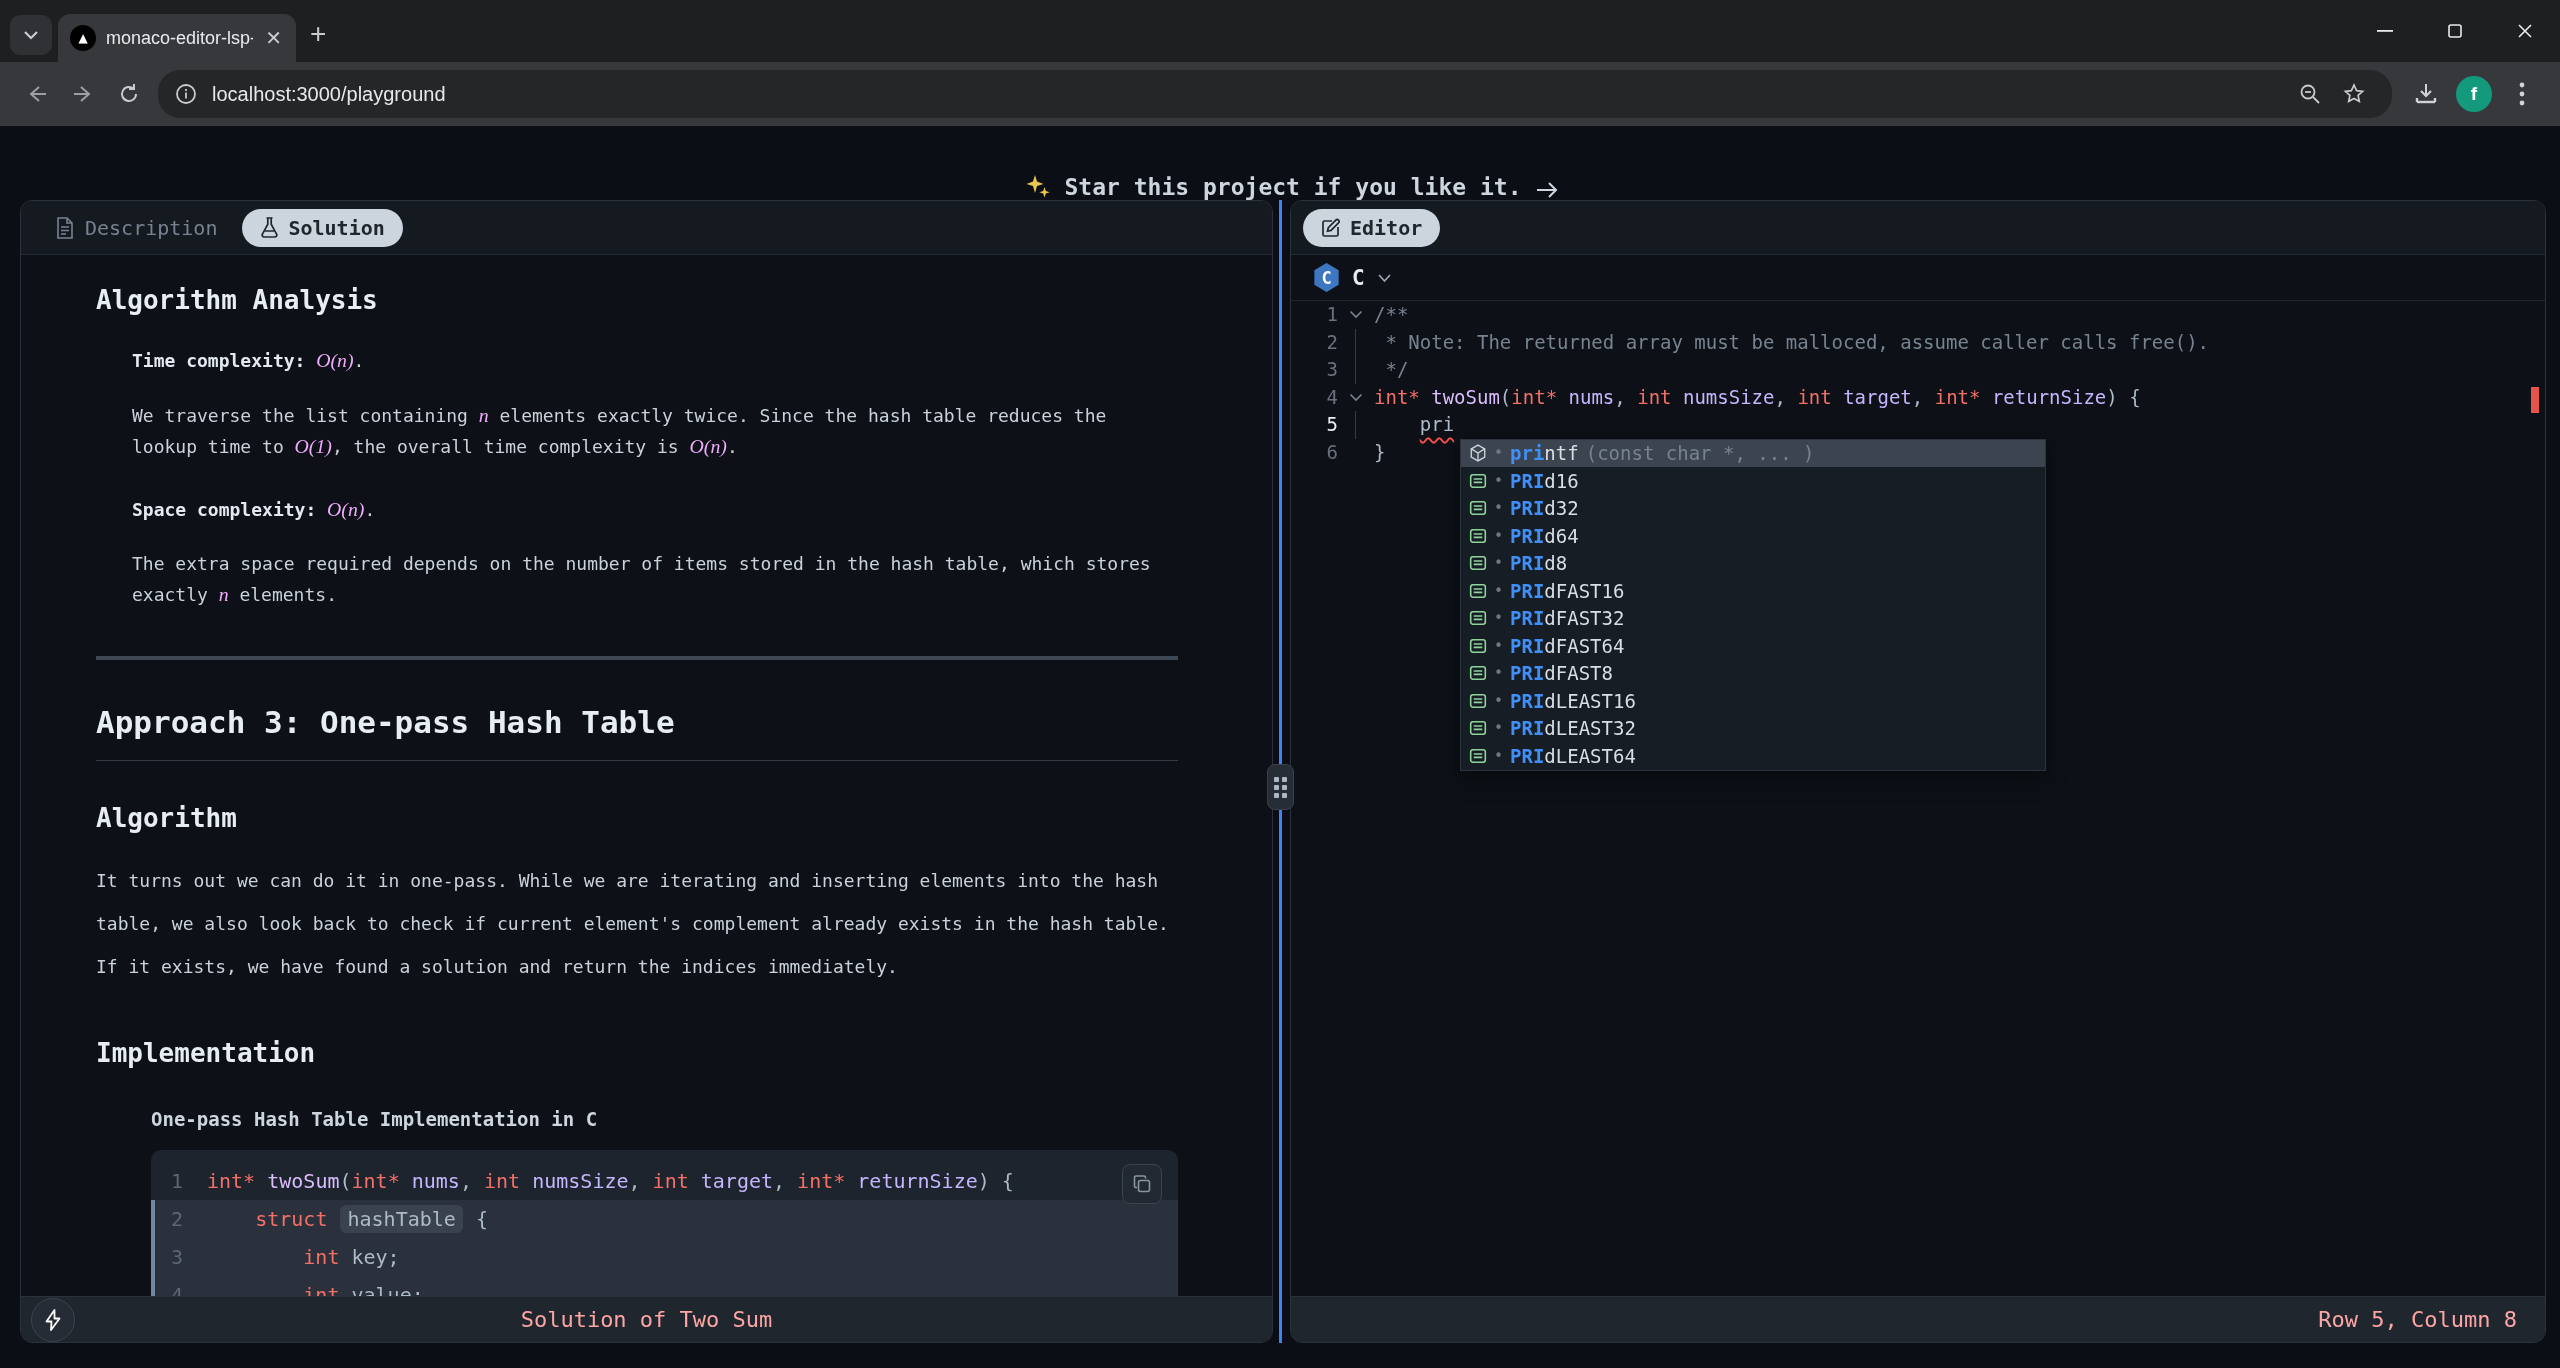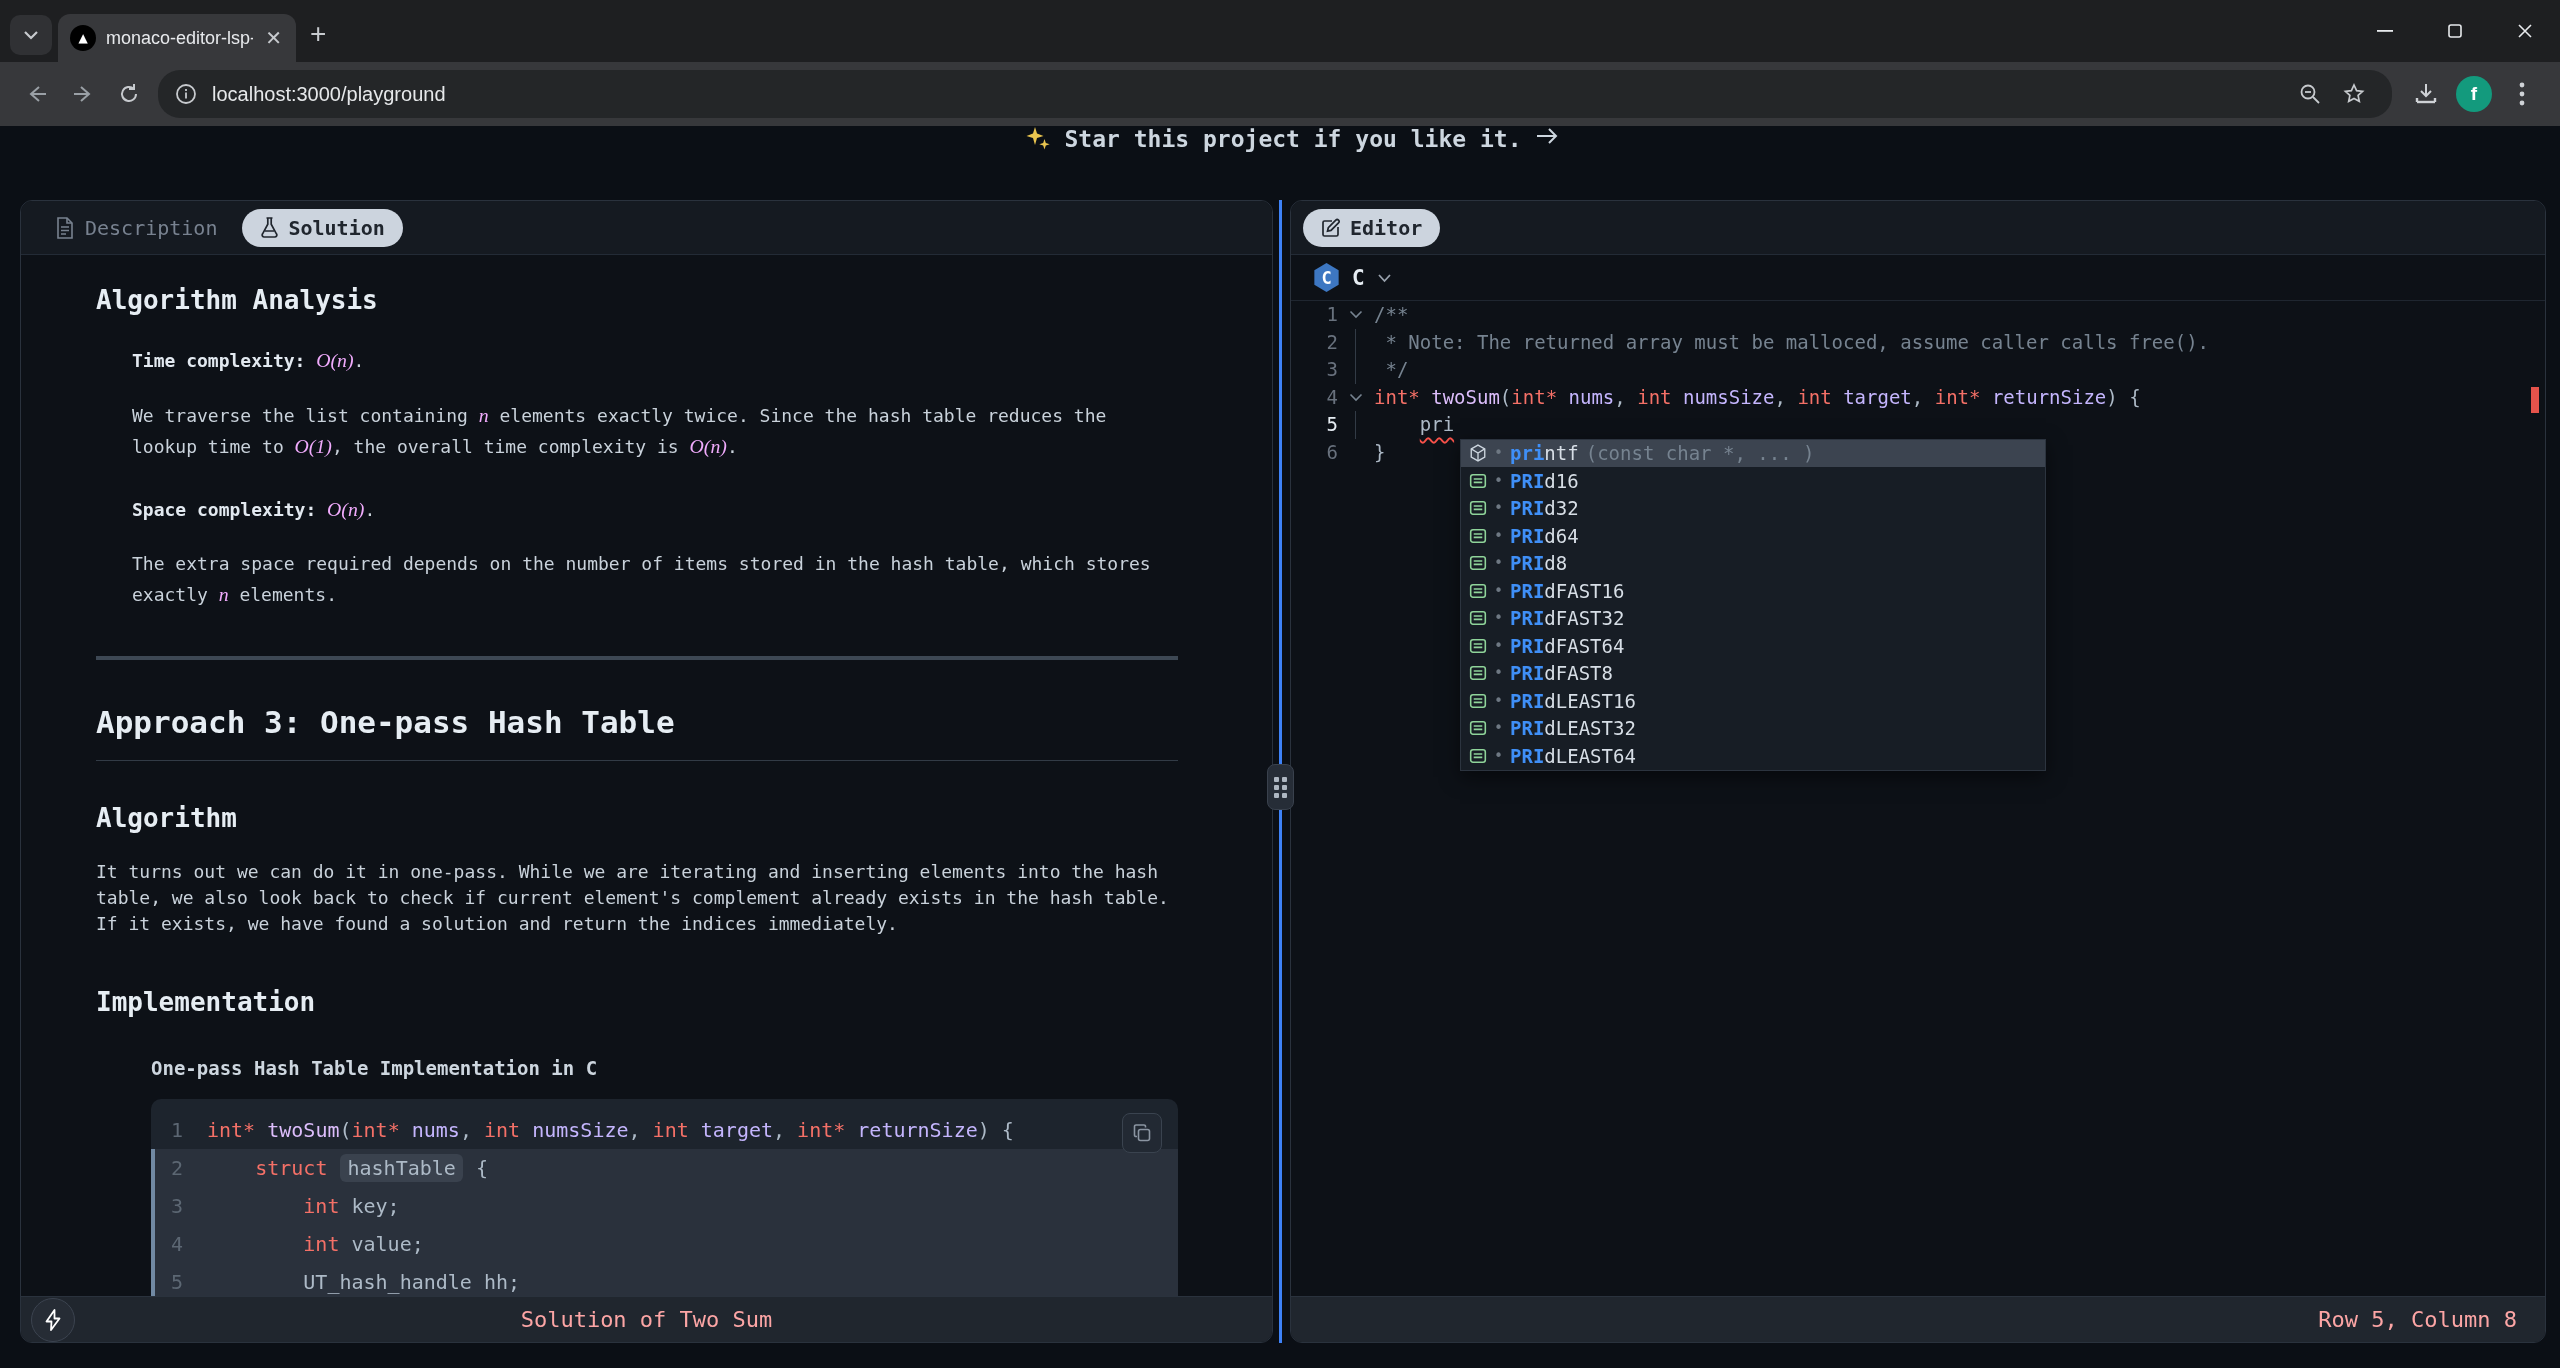--- a/index.html
+++ b/index.html
@@ -19,41 +19,41 @@
   .toolbar { height:64px; background:#37383b; display:flex; align-items:center; padding:0 14px; }
   .navbtn { width:46px; height:46px; display:flex; align-items:center; justify-content:center; }
   .urlpill { flex:1; height:48px; margin:0 10px 0 6px; background:#242628; border-radius:22px; display:flex; align-items:center; padding:0 16px; }
   .urltext { color:#e6e8ea; font-size:20px; font-family:"Liberation Sans",sans-serif; margin-left:14px; flex:1; }
   .pill-ic { width:44px; height:44px; display:flex; align-items:center; justify-content:center; }
   .tb-ic { width:48px; height:48px; display:flex; align-items:center; justify-content:center; }
   .avatar { width:36px; height:36px; border-radius:50%; background:#139a7d; color:#fff; display:flex; align-items:center; justify-content:center; font-size:19px; font-weight:bold; font-family:"Liberation Sans",sans-serif; }
 
   
   .page { position:relative; width:2560px; height:1242px; background:#0b0f15; }
-  .banner { height:74px; display:flex; align-items:flex-start; justify-content:center; gap:14px; color:#cdd6df; font-size:23px; font-weight:600;margin-left:24px; }
+  .banner { height:74px; display:flex; align-items:flex-end; justify-content:center; gap:14px; color:#cdd6df; font-size:23px; font-weight:600;margin-left:24px; }
   .pane { position:absolute; top:74px; height:1143px; background:#0d1117; border:1px solid #2a323d; border-radius:12px; display:flex; flex-direction:column; overflow:hidden; }
   .pane-left { left:20px; width:1253px; }
   .pane-right { left:1290px; width:1256px; }
   .divider { position:absolute; top:74px; left:1279px; width:3px; height:1143px; background:#3e82f7; }
   .grip { position:absolute; top:638px; left:1267px; width:27px; height:46px; background:#262d37; border:1px solid #39414d; border-radius:8px; display:flex; align-items:center; justify-content:center; z-index:5; }
   .grip-dots { display:grid; grid-template-columns:5px 5px; grid-auto-rows:5px; gap:3px; }
   .grip-dots i { background:#aeb7c2; border-radius:1px; }
 
   .pane-header { height:54px; background:#151a21; border-bottom:1px solid #232b36; display:flex; align-items:center; flex:none; }
   .ptab { display:flex; align-items:center; gap:10px; color:#788290; font-size:20px; }
   .ptab-pill { display:flex; align-items:center; gap:9px; background:#ccd4de; color:#20262e; font-weight:bold; font-size:20px; height:38px; border-radius:19px; padding:0 18px; }
 
   
   .doc { flex:1; overflow:hidden; padding:30px 0 0 75px; color:#c9d2db; }
   .h3 { font-size:26px; font-weight:bold; color:#e6edf3; }
   .h2 { font-size:31px; font-weight:bold; color:#e6edf3; margin-top:44px; padding-bottom:20px; border-bottom:1px solid #323b46; width:1082px; }
   .indent { margin-left:36px; margin-top:30px; width:1040px; font-size:18px; line-height:30px; }
   .para { margin-top:24px; }
   .doc-hr { width:1082px; height:4px; background:#3d4854; border:0; margin-top:46px; }
-  .algop { margin-top:26px; width:1100px; font-size:18px; line-height:26px; }
+  .algop { margin-top:26px; width:1100px; font-size:18px; line-height:43px; }
   .codecap { margin:40px 0 0 55px; font-size:19px; font-weight:bold; color:#cdd6df; }
   .codeblock { position:relative; margin:20px 0 0 55px; width:1027px; background:#1d242d; border-radius:10px; padding:12px 0 60px 0; font-size:20px; }
   .copybtn { position:absolute; top:14px; right:16px; width:40px; height:40px; border:1px solid #3a434f; border-radius:8px; background:#222933; display:flex; align-items:center; justify-content:center; }
   .crow { display:flex; height:38px; line-height:38px; border-left:4px solid transparent; white-space:pre; }
   .crow.hl { background:#2a313c; border-left-color:#7189a3; }
   .crow .ln { width:52px; text-align:right; padding-right:24px; color:#5c6773; flex:none; }
   .crow .cd { color:#adbac7; }
 
   .tk-kw { color:#f47067; } .tk-fn { color:#dcbdfb; } .tk-pm { color:#c4b5fd;margin-top:16px; } .tk-cm { color:#768390; }
   .tk-b  { font-weight:bold; color:#e2e9f0; }

